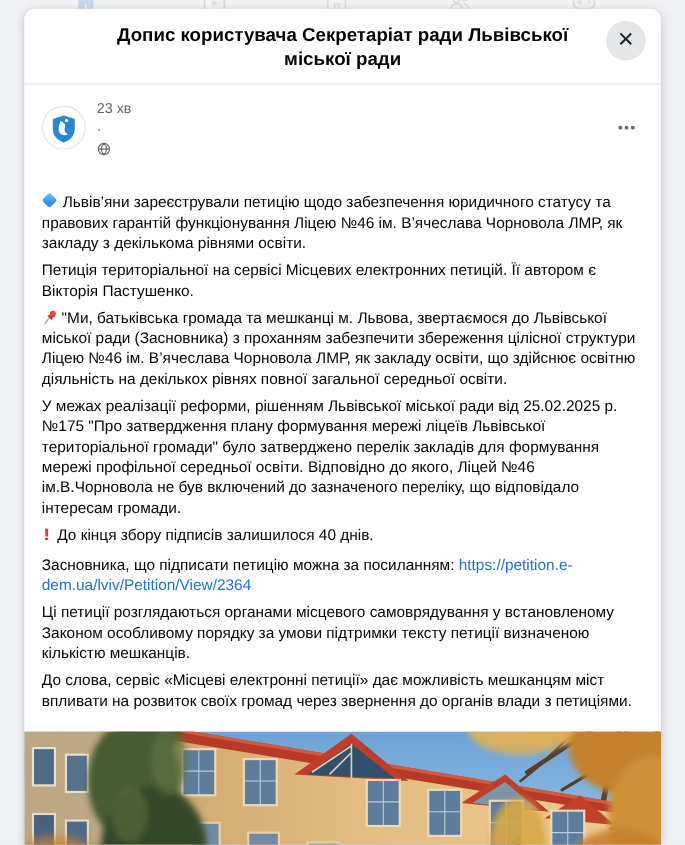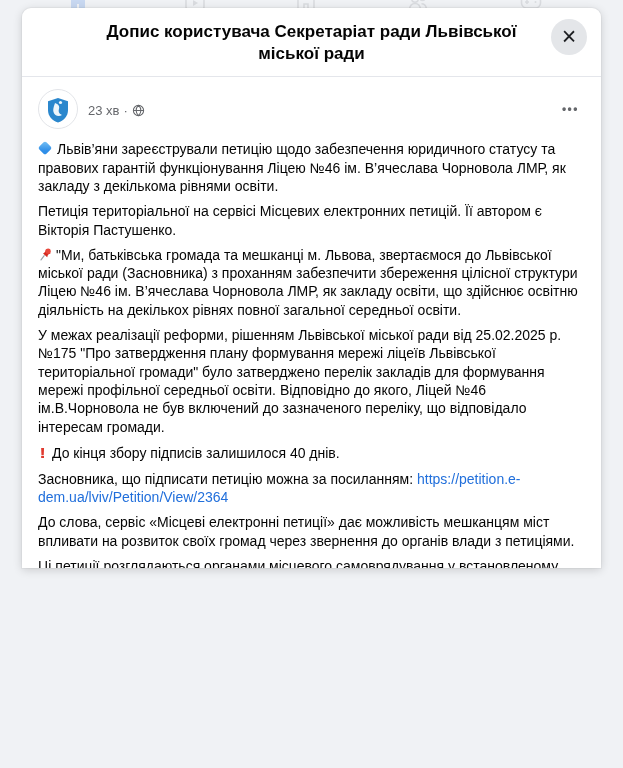--- a/index.html
+++ b/index.html
@@ -15,40 +15,40 @@
     background:var(--page-bg);
     font-family:"Liberation Sans","DejaVu Sans",sans-serif;
     color:var(--text);
     position:relative;
   }
   
   .bg-nav{position:absolute;top:0;left:0;width:100%;height:16px;z-index:0;}
   .bg-nav svg{position:absolute;top:-11px;opacity:.55;}
   
   .card{
-    position:absolute;left:22px;top:8px;width:579px;height:560px;
+    position:absolute;left:22px;top:8px;width:579px;height:760px;
     background:#fff;border-radius:9px 9px 0 0;
     box-shadow:0 2px 10px rgba(0,0,0,.16), 0 0 0 1px rgba(0,0,0,.03);
     display:flex;flex-direction:column;z-index:1;overflow:hidden;
   }
   .dialog-header{position:relative;padding:13px 62px 11px;border-bottom:1px solid var(--divider);flex:0 0 auto;}
   .dialog-title{font-size:17px;line-height:1.3;font-weight:700;text-align:center;color:var(--text);}
   .close-btn{
     position:absolute;top:11px;right:14px;width:36px;height:36px;border:none;border-radius:50%;
     background:#e4e6e9;display:flex;align-items:center;justify-content:center;cursor:pointer;
   }
   .close-btn span{font-size:25px;line-height:1;color:#1c1e21;margin-top:-2px;}
   .author-row{display:flex;align-items:center;padding:12px 16px 4px;flex:0 0 auto;}
   .avatar{width:40px;height:40px;flex:0 0 auto;cursor:pointer;}
   .author-meta{margin-left:10px;min-width:0;}
   .author-name{font-size:15px;font-weight:700;color:var(--text);cursor:pointer;}
-  .meta-line{display:flex;align-items:center;gap:4px;font-size:13px;color:var(--muted);margin-top:2px;}
+  .meta-line{display:flex;align-items:flex-start;gap:4px;font-size:13px;color:var(--muted);margin-top:2px;flex-direction:column;}
   .more-btn{margin-left:auto;background:none;border:none;color:var(--muted);cursor:pointer;
     font-size:12px;letter-spacing:1.5px;font-weight:700;padding:8px 6px;border-radius:6px;}
-  .post-text{padding:7px 16px 10px;font-size:14px;line-height:1.31;color:var(--text);flex:0 0 auto;}
+  .post-text{padding:7px 16px 10px;font-size:14px;line-height:1.31;color:var(--text);flex:0 0 auto;margin-top:21px;}
   .para{margin:0 0 7px;}
   .para:last-child{margin-bottom:9px;}
   .icon-diamond{display:inline-block;width:10px;height:10px;border-radius:2px;
     background:linear-gradient(135deg,#79c3f5 0%,#2f8ee8 70%);transform:rotate(45deg);
     margin:0 7px 1px 2px;}
   .icon-pin{display:inline-block;width:15px;height:15px;vertical-align:-2px;margin-right:3px;}
   .icon-exclaim{display:inline-block;color:#e03a2f;font-weight:900;transform:scaleX(1.35);
     margin:0 7px 0 2px;font-size:15px;}
   .link{color:var(--link);text-decoration:none;cursor:pointer;word-break:break-word;}
   .photo{flex:1 1 auto;min-height:110px;overflow:hidden;cursor:pointer;}
@@ -117,22 +117,22 @@
     <p class="para"><span class="icon-diamond"></span><span>Львів’яни зареєстрували петицію щодо забезпечення юридичного статусу та правових гарантій функціонування Ліцею №46 ім. В’ячеслава Чорновола ЛМР, як закладу з декількома рівнями освіти.</span></p>
     <p class="para"><span>Петиція територіальної на сервісі Місцевих електронних петицій. Її автором є Вікторія Пастушенко.</span></p>
     <p class="para"><svg class="icon-pin" viewBox="0 0 16 16">
           <path d="M3.2 13.8 L6.6 9.2" stroke="#9aa0a6" stroke-width="1.2" stroke-linecap="round"></path>
           <path d="M8.6 2.2 L13.4 6.6 L10.6 8.2 L9.8 11 L5.4 6.8 L7.6 5.4 Z" fill="#d42a20"></path>
           <circle cx="10.8" cy="4.4" r="2.8" fill="#e8483c"></circle>
         </svg><span>"Ми, батьківська громада та мешканці м. Львова, звертаємося до Львівської міської ради (Засновника) з проханням забезпечити збереження цілісної структури Ліцею №46 ім. В’ячеслава Чорновола ЛМР, як закладу освіти, що здійснює освітню діяльність на декількох рівнях повної загальної середньої освіти.</span></p>
     <p class="para"><span>У межах реалізації реформи, рішенням Львівської міської ради від 25.02.2025 р. №175 "Про затвердження плану формування мережі ліцеїв Львівської територіальної громади" було затверджено перелік закладів для формування мережі профільної середньої освіти. Відповідно до якого, Ліцей №46 ім.В.Чорновола не був включений до зазначеного переліку, що відповідало інтересам громади.</span></p>
     <p class="para"><span class="icon-exclaim">!</span><span>До кінця збору підписів залишилося 40 днів.</span></p>
     <p class="para"><span>Засновника, що підписати петицію можна за посиланням: </span><a class="link">https://petition.e-dem.ua/lviv/Petition/View/2364</a></p>
+    <p class="para"><span>Ці петиції розглядаються органами місцевого самоврядування у встановленому Законом особливому порядку за умови підтримки тексту петиції визначеною кількістю мешканців.</span></p>
     <p class="para"><span>До слова, сервіс «Місцеві електронні петиції» дає можливість мешканцям міст впливати на розвиток своїх громад через звернення до органів влади з петиціями.</span></p>
-    <p class="para"><span>Ці петиції розглядаються органами місцевого самоврядування у встановленому Законом особливому порядку за умови підтримки тексту петиції визначеною кількістю мешканців.</span></p>
   </div>
 
   <div class="photo">
     <svg viewBox="0 0 580 200" preserveAspectRatio="xMidYMid slice" role="img">
       <defs>
         <linearGradient id="g-sky" x1="0" y1="0" x2="0" y2="1">
           <stop offset="0" stop-color="#5b97ce"></stop>
             <stop offset=".55" stop-color="#86b5df"></stop>
             <stop offset="1" stop-color="#c2dbee"></stop>
         </linearGradient>

